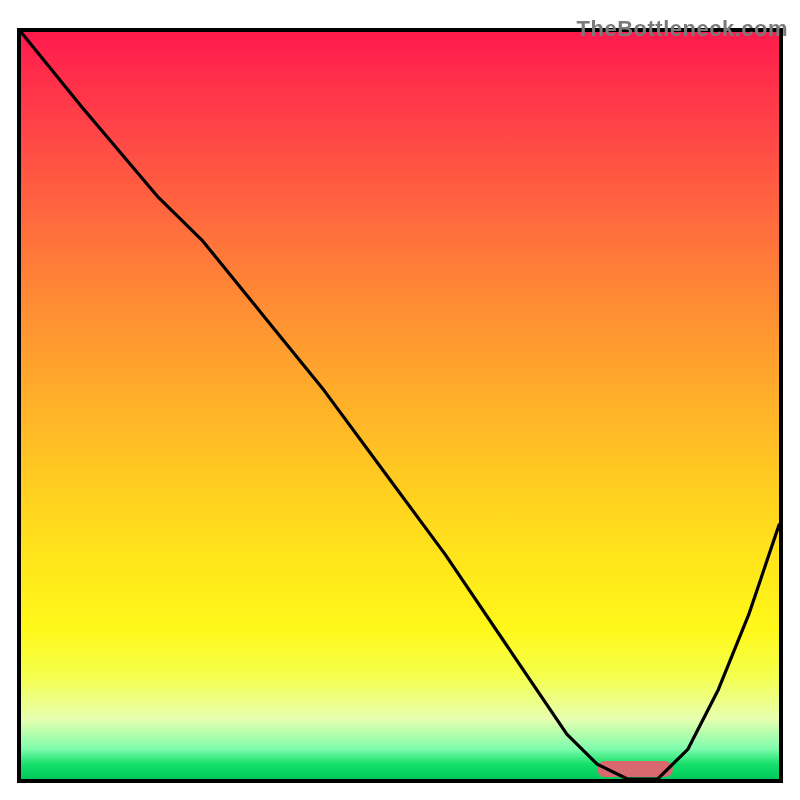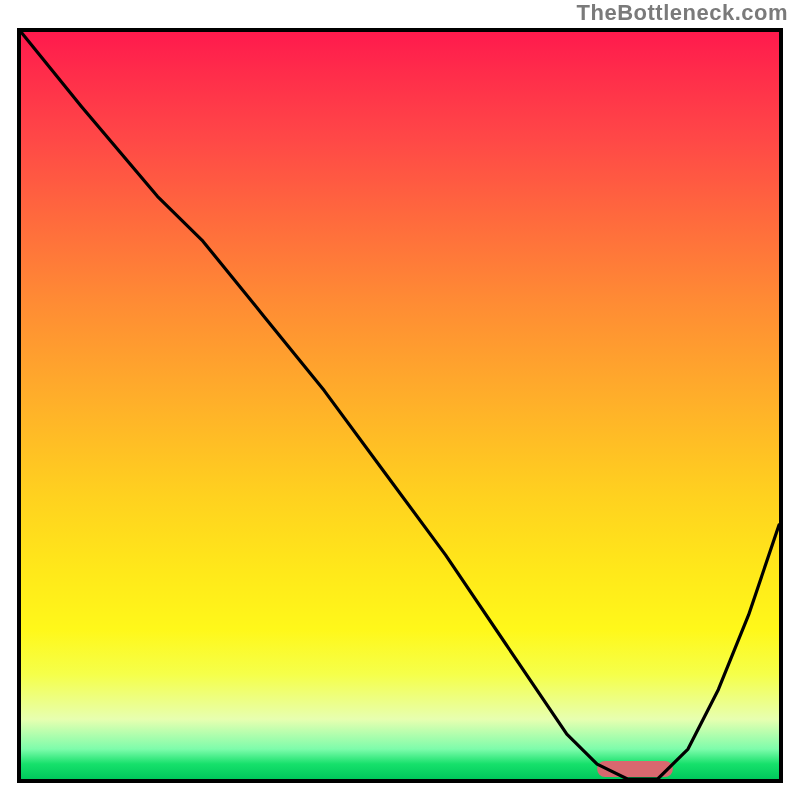--- a/index.html
+++ b/index.html
@@ -11,21 +11,21 @@
     font-family: Arial, Helvetica, sans-serif;
   }
   .frame {
     position: relative;
     width: 800px;
     height: 800px;
     box-sizing: border-box;
   }
   .attribution {
     position: absolute;
-    top: 0;
+    top: 16px;
     right: 12px;
     font-size: 22px;
     font-weight: bold;
     color: #7a7a7a;
     letter-spacing: 0.5px;
     z-index: 10;
   }
   .plot {
     position: absolute;
     left: 17px;

